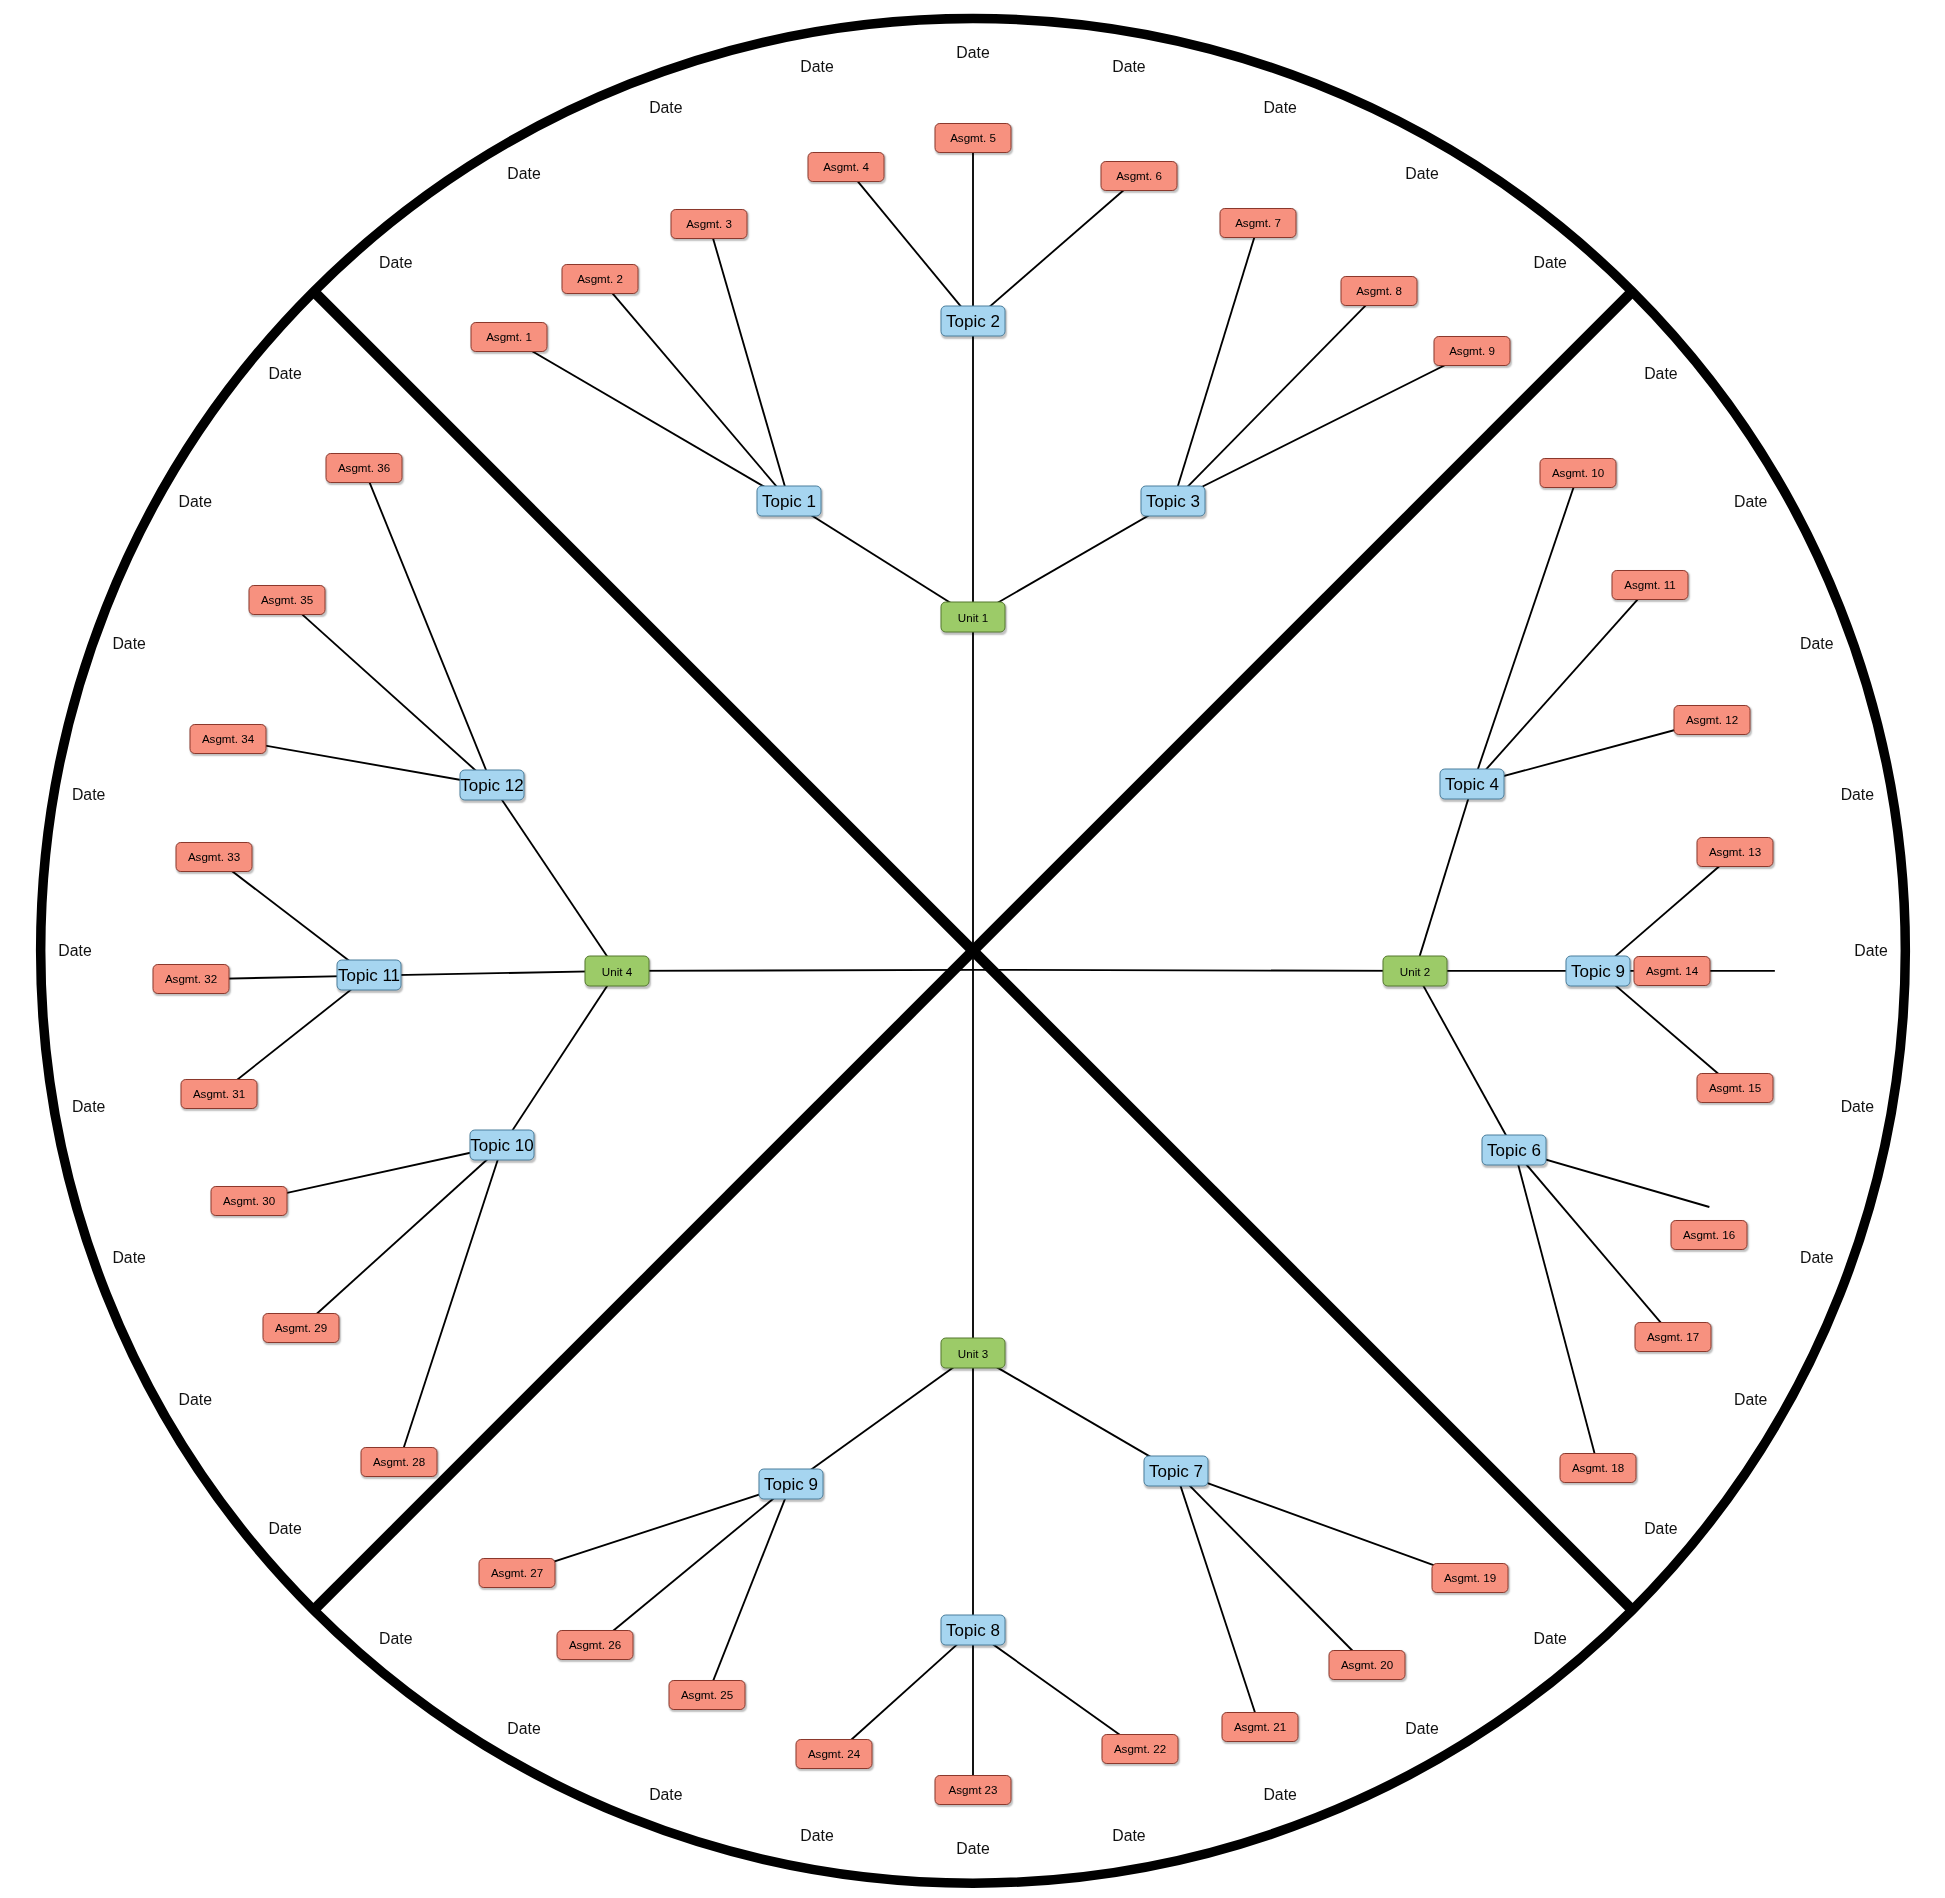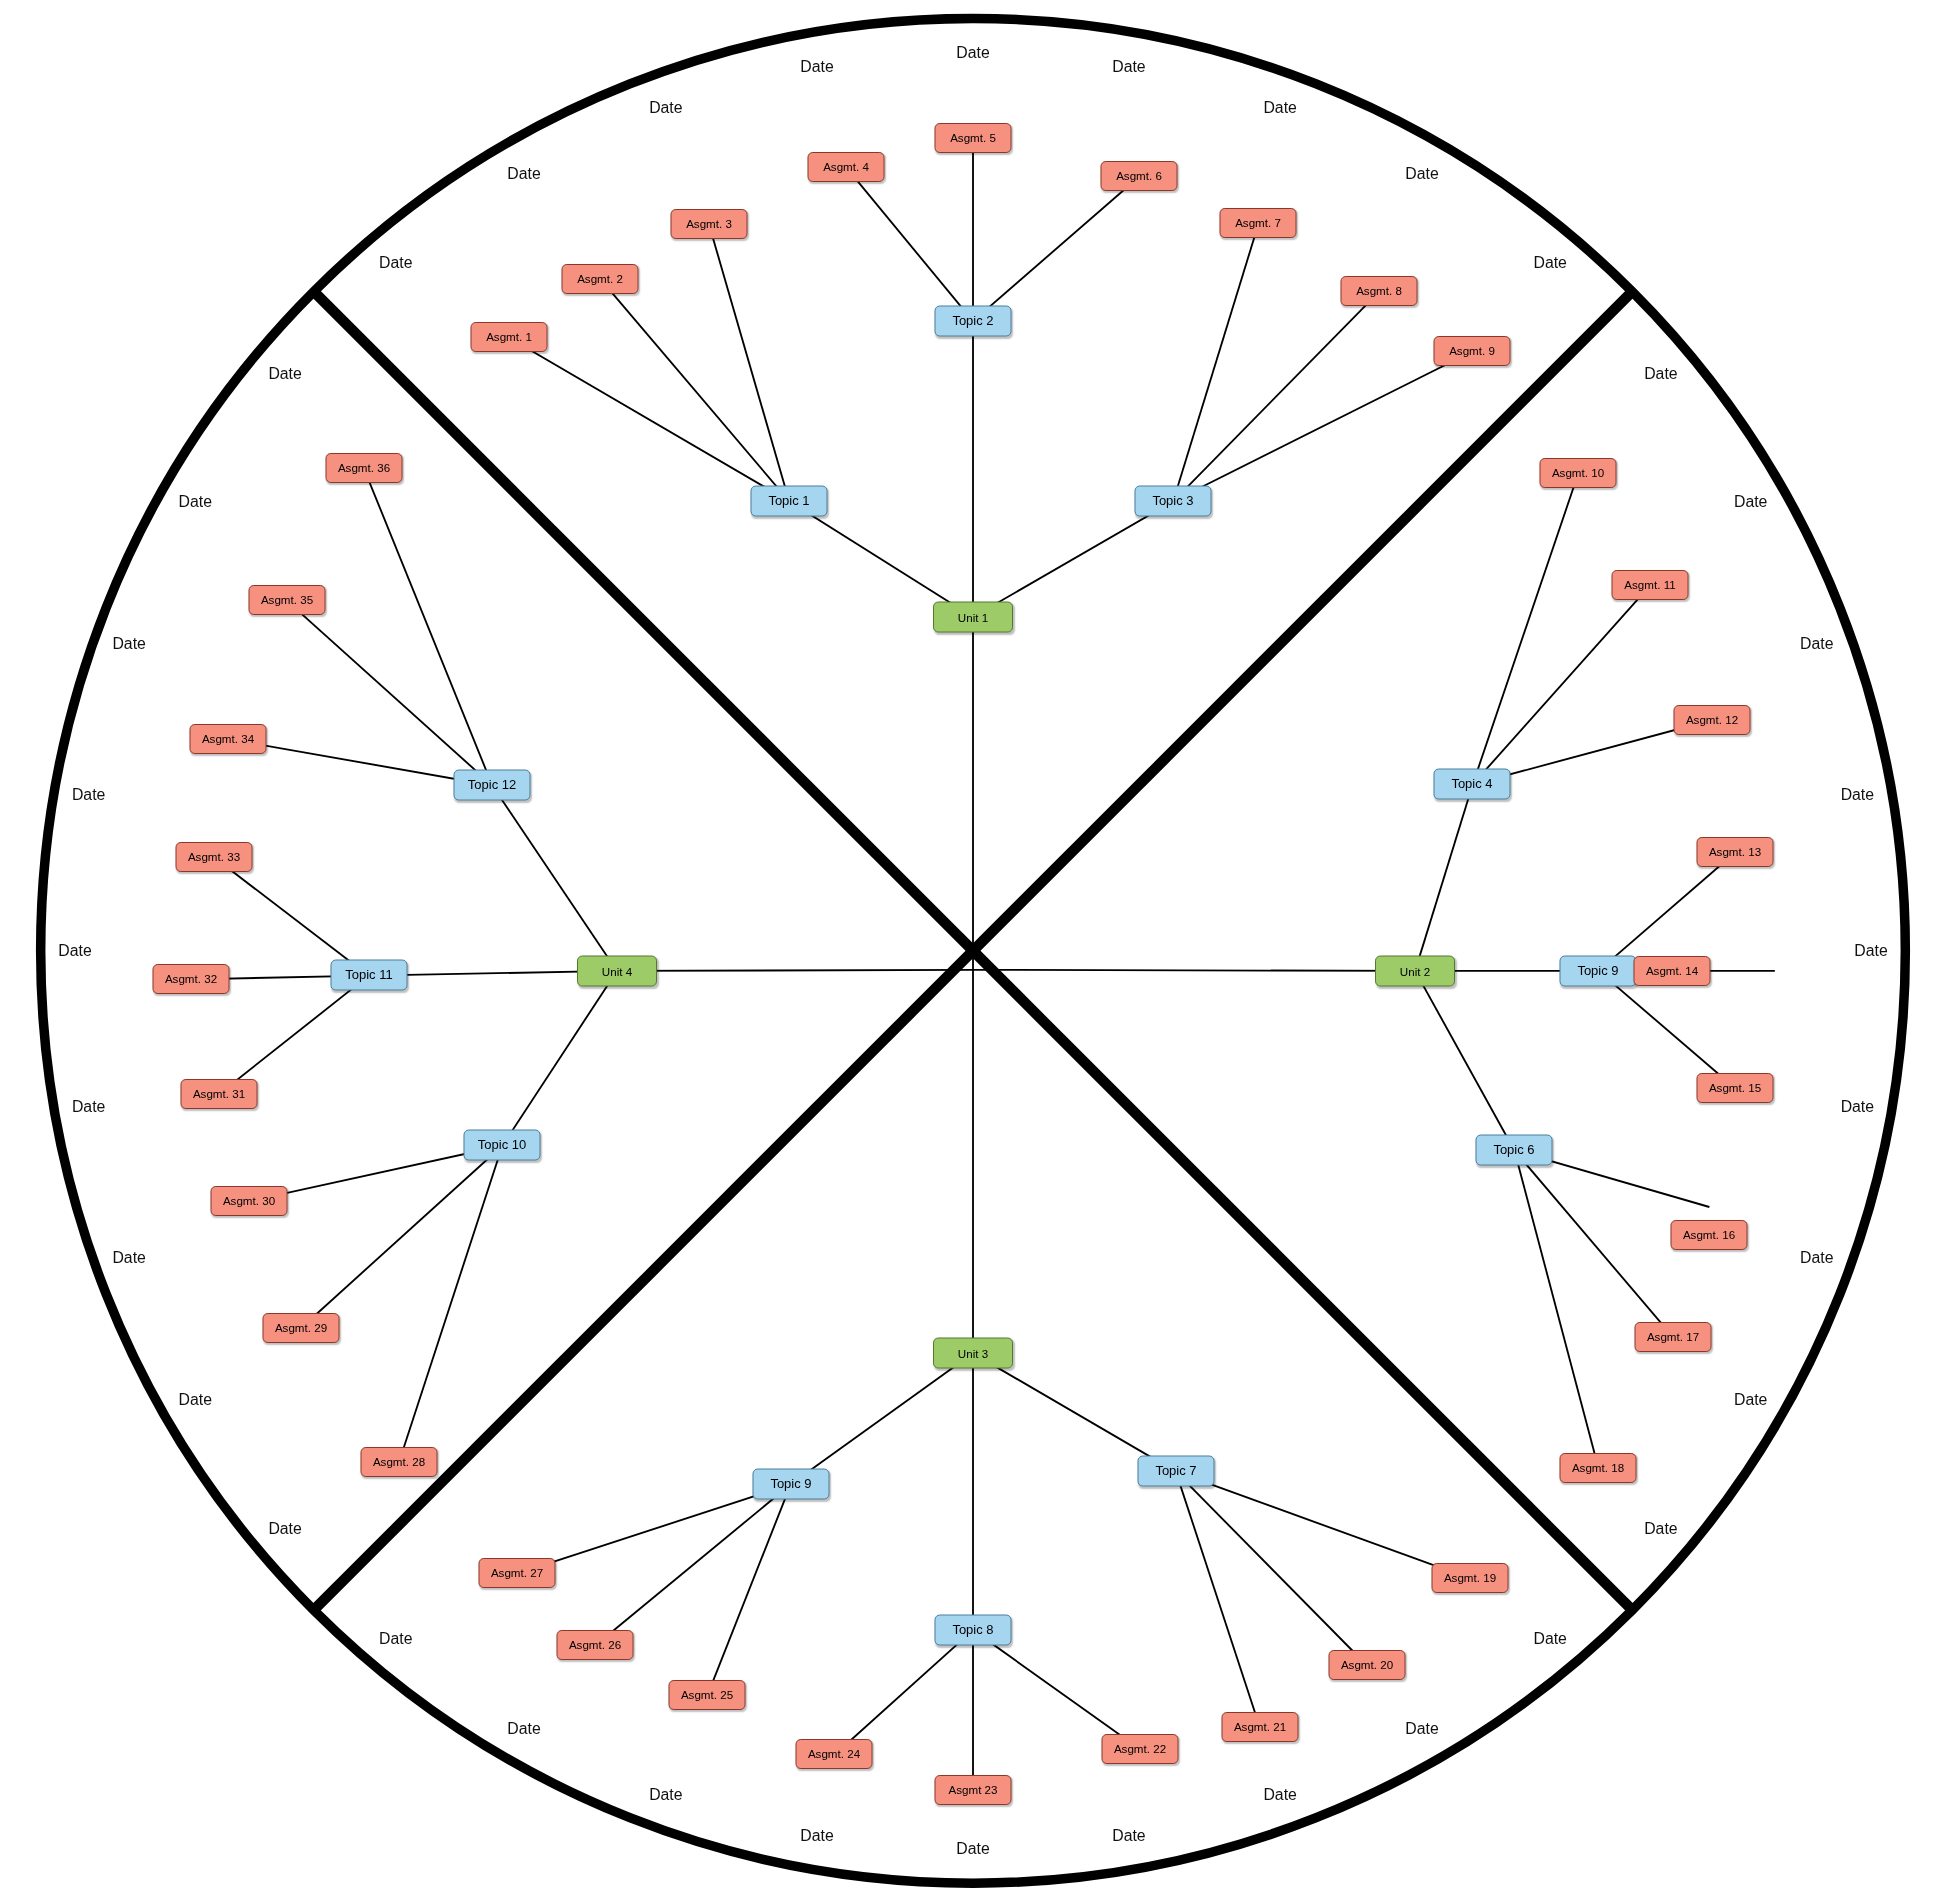--- a/index.html
+++ b/index.html
@@ -37,28 +37,28 @@
     white-space: nowrap;
   }
   .node.assignment {
     width: 77px;
     height: 30px;
     background: var(--assignment_fill);
     border: 1.6px solid var(--assignment_border);
     font-size: 11.6px;
   }
   .node.topic {
-    width: 77px;
+    width: 65px;
     height: 31px;
     background: var(--topic_fill);
     border: 1.6px solid var(--topic_border);
-    font-size: 13px;
+    font-size: 17px;
   }
   .node.unit {
-    width: 80px;
+    width: 65px;
     height: 31px;
     background: var(--unit_fill);
     border: 1.6px solid var(--unit_border);
     font-size: 11.6px;
   }
   .node.center-node {
     width: 188px;
     height: 79px;
     background: var(--center_fill);
     border: 3.7px solid var(--center_border);

